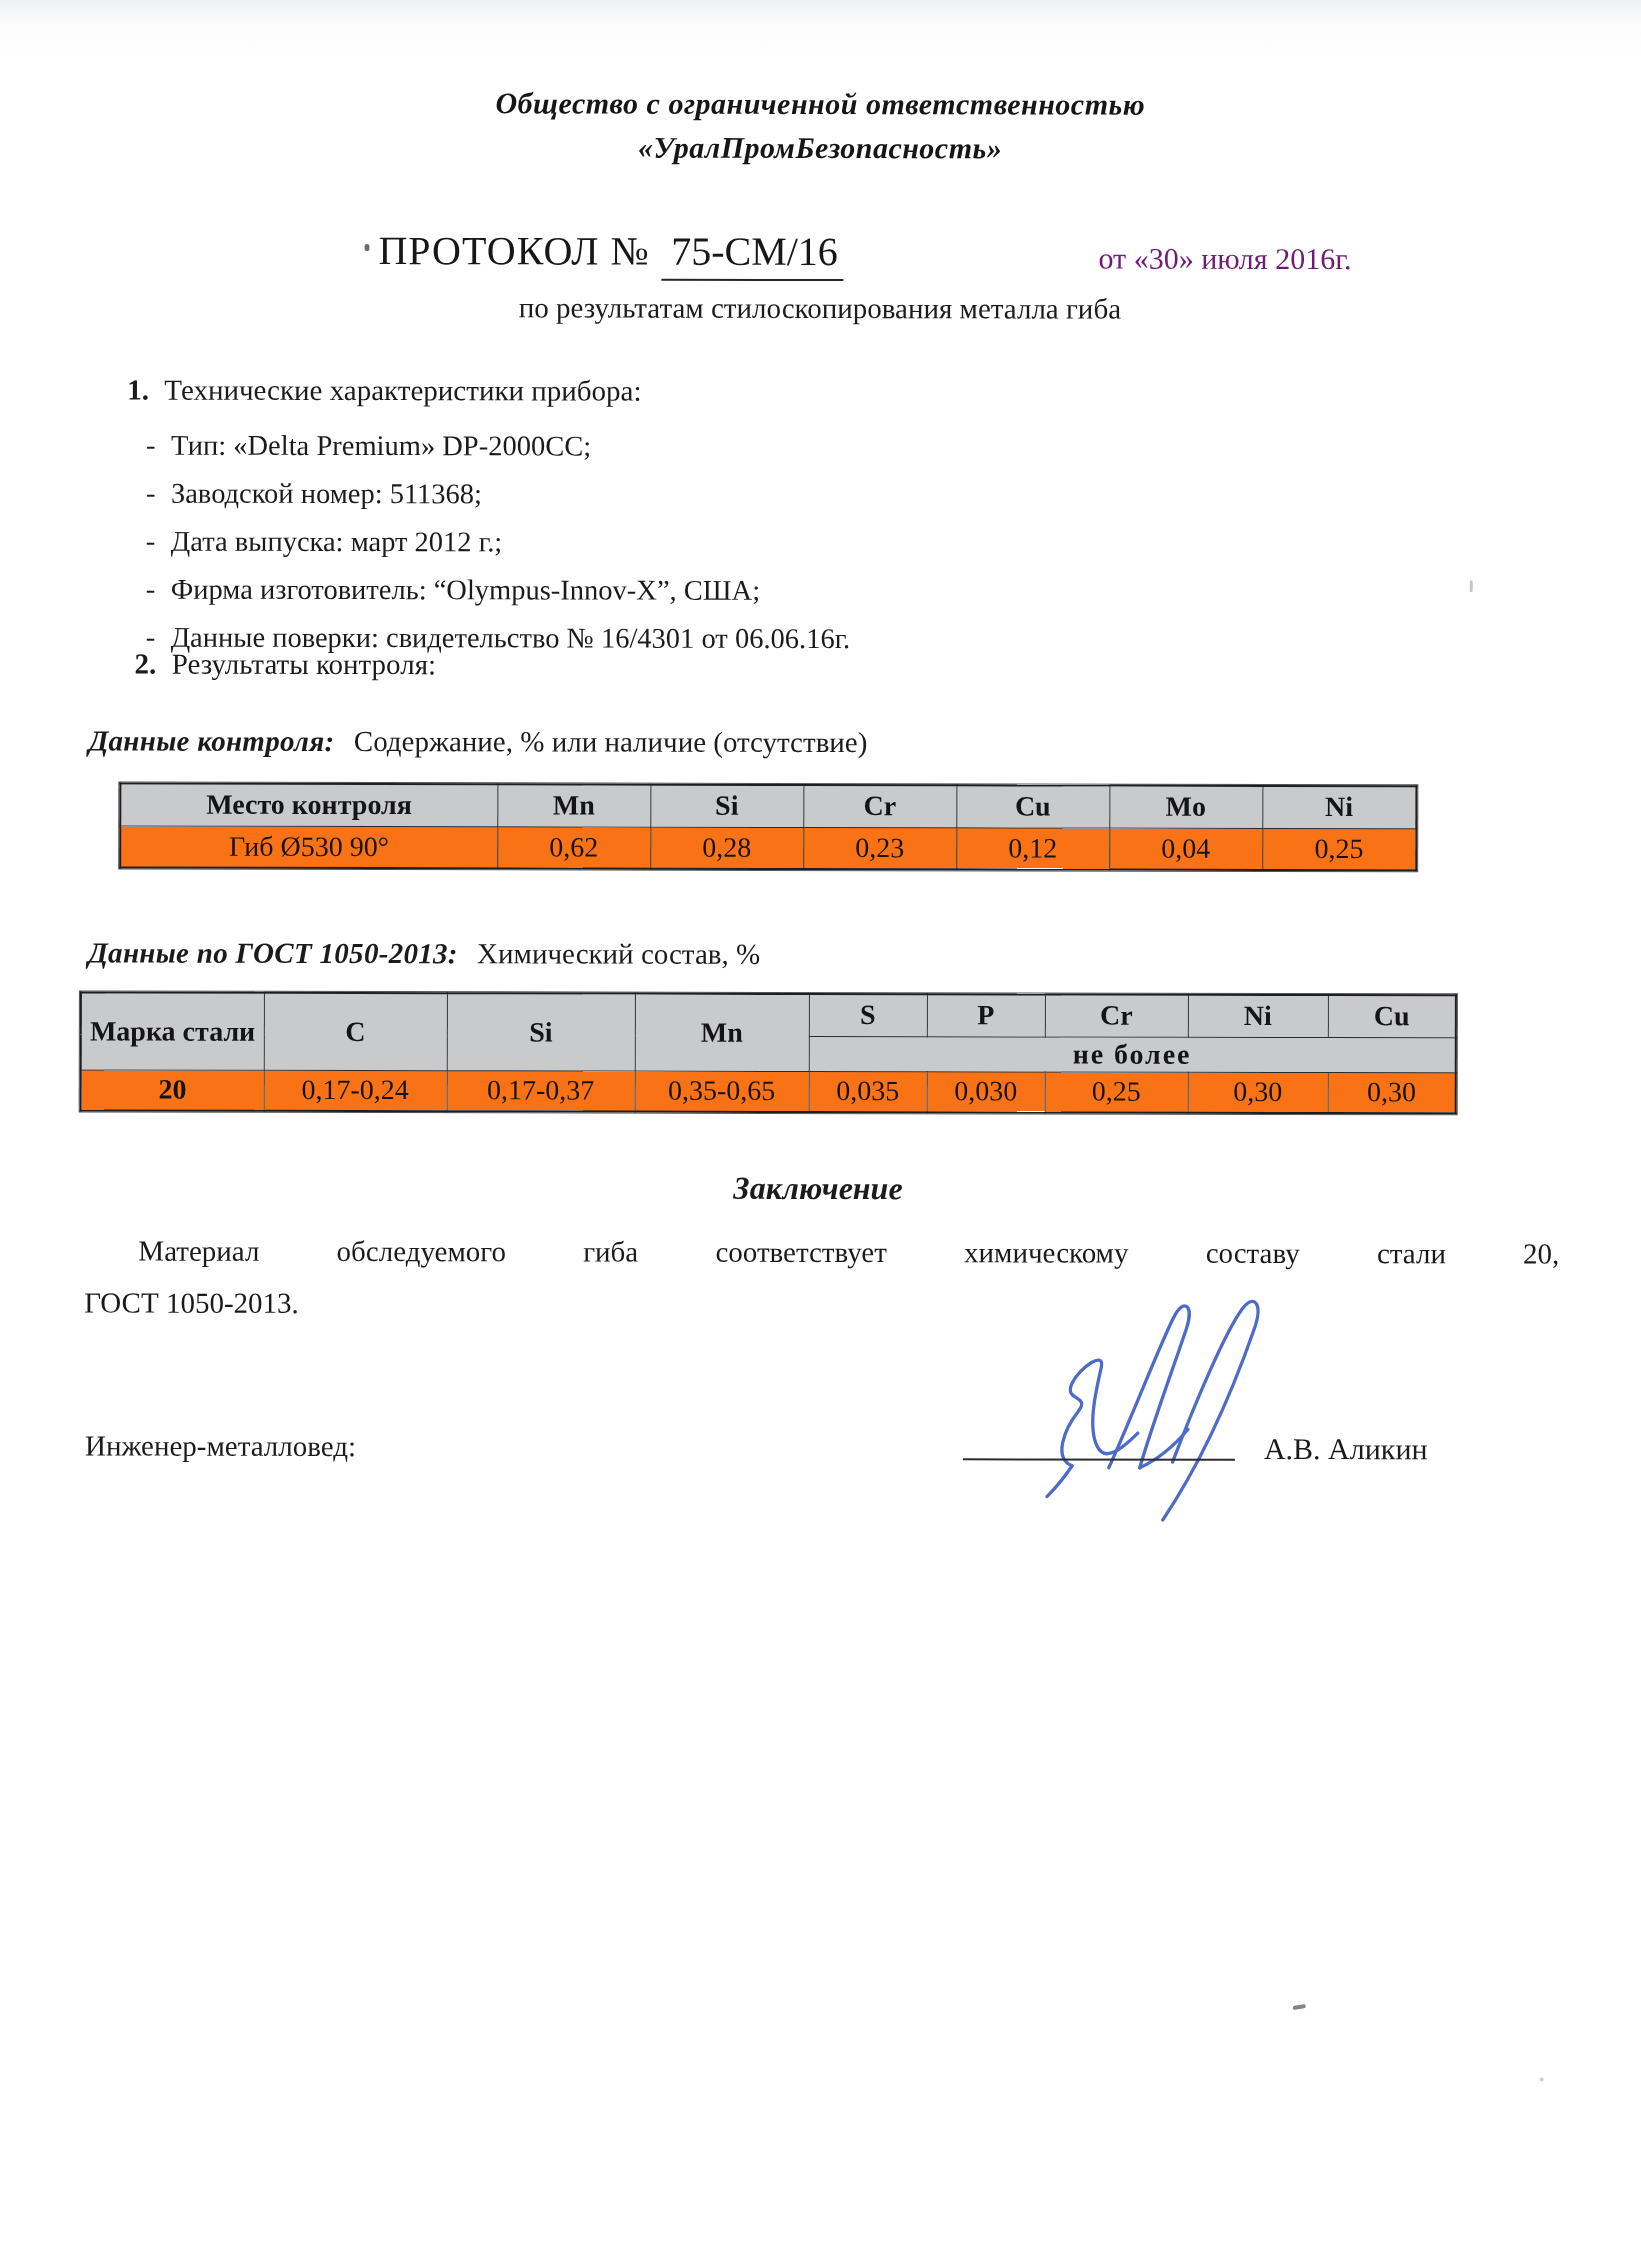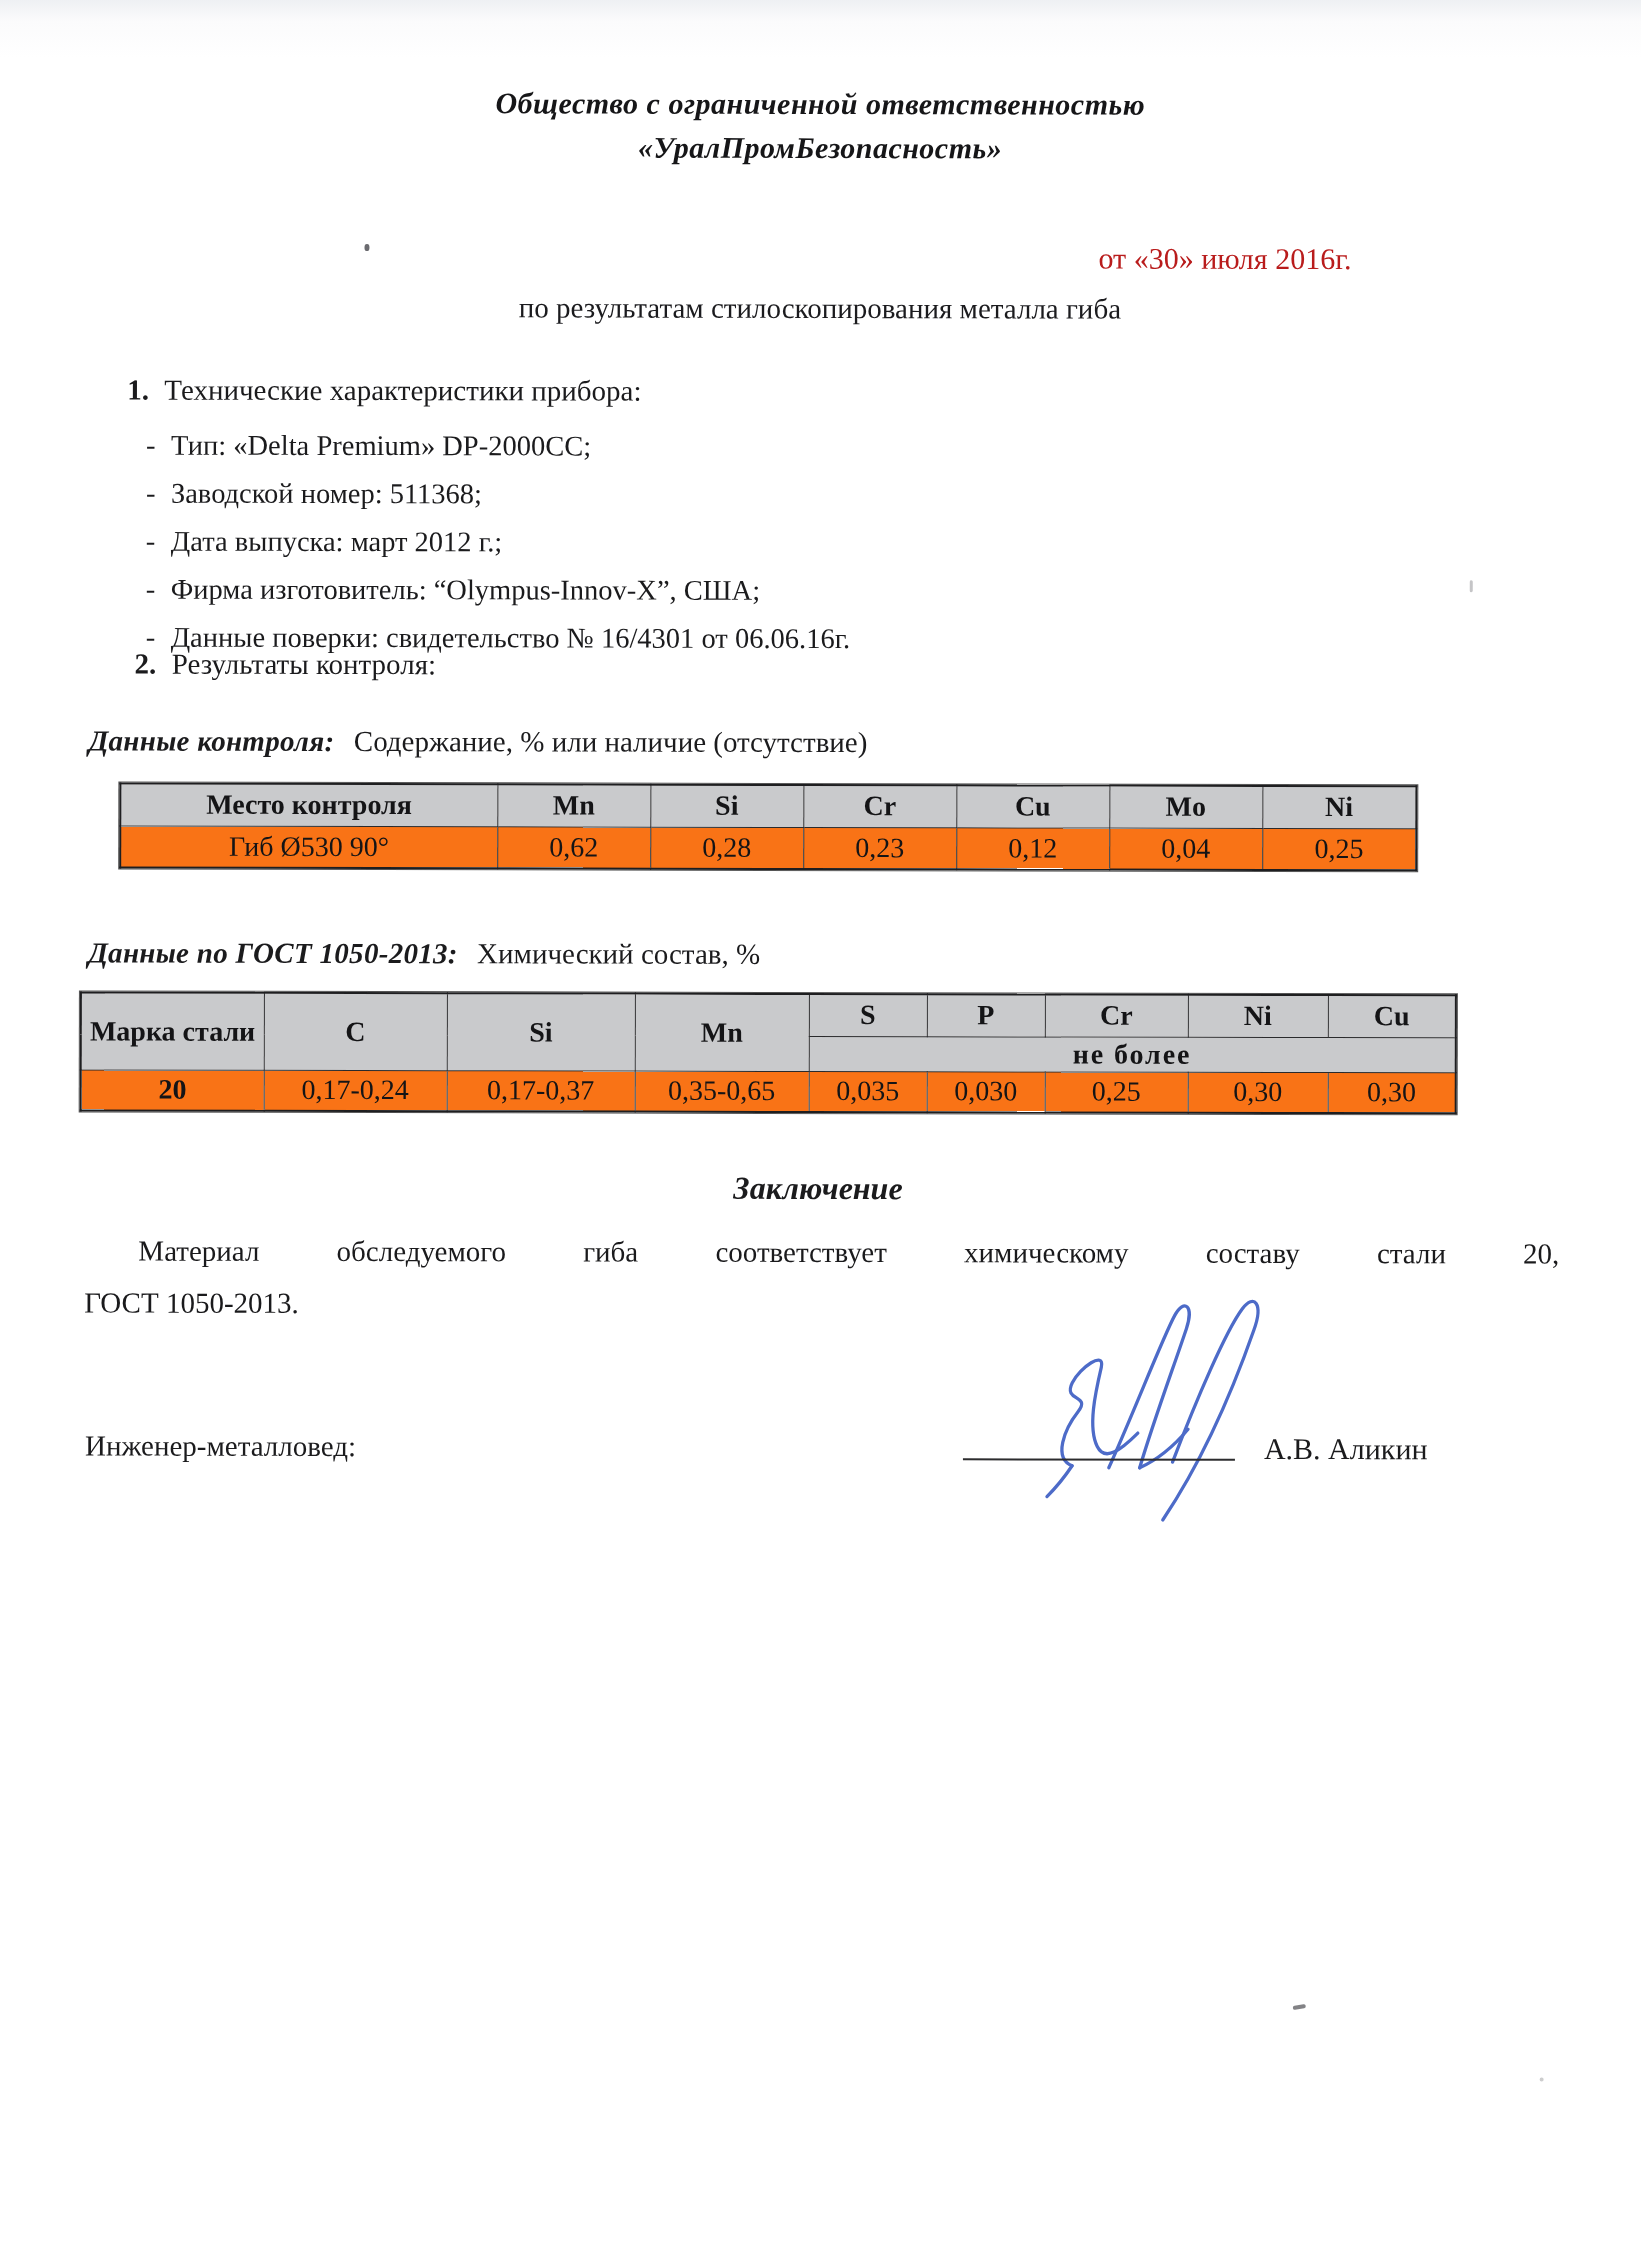--- a/index.html
+++ b/index.html
@@ -19,21 +19,21 @@
     transform-origin:50% 0;
   }
   .abs{position:absolute;}
   .center{left:0;width:1641px;text-align:center;}
 
   .org-line{font-size:30px;font-weight:bold;font-style:italic;color:#161618;letter-spacing:0.5px;}
 
   .title-row{font-size:40px;color:#17171a;white-space:nowrap;}
   .title-label{letter-spacing:1px;}
   .title-number{border-bottom:2.9px solid #26262a;padding:0 5.8px 4.8px 9.7px;margin-left:1.9px;}
-  .title-date{font-size:30px;color:#b91c1c;}
+  .title-date{font-size:30px;color:#701a75;}
   .subtitle{font-size:29px;color:#1b1b1e;}
 
   .sec-heading{font-size:29px;white-space:nowrap;}
   .sec-num{font-weight:bold;margin-right:15.4px;}
 
   .bullets{list-style:none;margin:0;padding:0;font-size:28.5px;line-height:48px;}
   .bullets li{white-space:nowrap;}
   .dash{display:inline-block;width:25px;color:#1b1b1d;}
 
   .label-line{font-size:29px;white-space:nowrap;}
@@ -65,20 +65,24 @@
 </style>
 </head>
 <body>
 
 <div class="page">
 
   <div class="abs center org-line" style="top:87px;">Общество с ограниченной ответственностью</div>
   <div class="abs center org-line" style="top:131px;">«УралПромБезопасность»</div>
 
   <div class="abs stray-dot" style="left:365px;top:245px;"></div>
+  <div class="abs title-row" style="left:379px;top:228px;">
+    <span class="title-label">ПРОТОКОЛ №</span>
+    <span class="title-number">75-СМ/16</span>
+  </div>
   <div class="abs title-date" style="left:1099px;top:241px;">от «30» июля 2016г.</div>
   <div class="abs center subtitle" style="top:292px;">по результатам стилоскопирования металла гиба</div>
 
   <div class="abs sec-heading" style="left:128px;top:375px;">
     <span class="sec-num">1.</span><span>Технические характеристики прибора:</span>
   </div>
   <ul class="abs bullets" style="left:147px;top:423px;">
     <li><span class="dash">-</span><span>Тип: «Delta Premium»  DP-2000CC;</span></li>
     <li><span class="dash">-</span><span>Заводской номер: 511368;</span></li>
     <li><span class="dash">-</span><span>Дата выпуска: март 2012 г.;</span></li>

